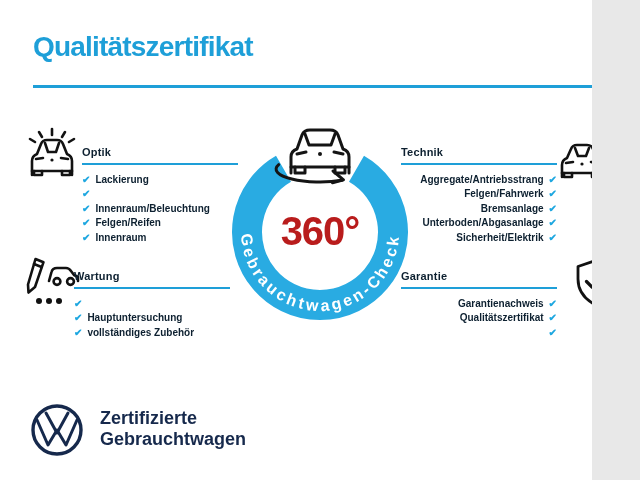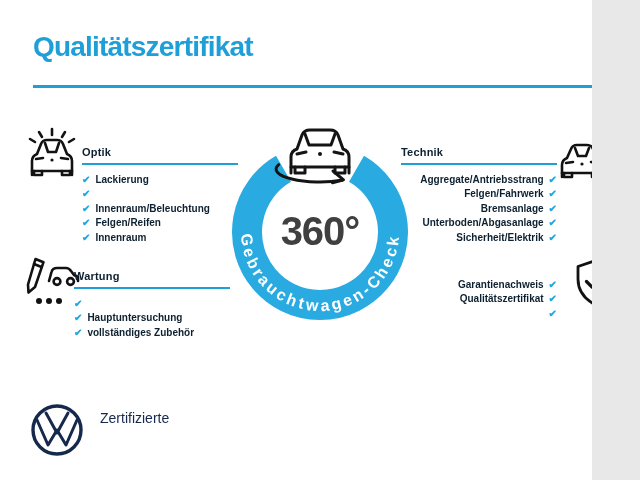--- a/index.html
+++ b/index.html
@@ -46,30 +46,30 @@
   .icon{position:absolute;display:block;}
   #icon-optik{left:24px;top:126px;}
   #icon-wartung{left:22px;top:256px;}
   #icon-technik{left:558px;top:124px;}
   #icon-garantie{left:572px;top:258px;}
   .icon svg{display:block;}
   
   #center-svg{position:absolute;left:210px;top:110px;}
   .badge-value{
     position:absolute;left:260px;top:209px;width:120px;text-align:center;
-    font-size:40px;font-weight:bold;color:#404040;letter-spacing:-1px;
+    font-size:40px;font-weight:bold;color:#b91c1c;letter-spacing:-1px;
   }
   .ring-text{
     font-size:16px;font-weight:bold;fill:#ffffff;letter-spacing:3px;
   }
   
   #footer-logo{left:29px;top:402px;}
   .footer-text{
     position:absolute;left:100px;top:408px;
-    font-size:14px;font-weight:normal;color:var(--navy);line-height:21px;
+    font-size:18px;font-weight:bold;color:var(--navy);line-height:21px;
   }
 </style>
 </head>
 <body>
 
 <div class="frame">
 
   <div class="page-title">Qualitätszertifikat</div>
   <div class="title-rule"></div>
 
@@ -188,20 +188,21 @@
           <span>Unterboden/Abgasanlage</span>
         </li>
       <li class="item">
           <span class="chk">✔</span>
           <span>Sicherheit/Elektrik</span>
         </li>
     </ul>
   </div>
 
   <div class="sec sec-right" id="sec-garantie">
+    <div class="sec-title">Garantie</div>
     <ul class="items">
       <li class="item">
           <span class="chk">✔</span>
           <span>Garantienachweis</span>
         </li>
       <li class="item">
           <span class="chk">✔</span>
           <span>Qualitätszertifikat</span>
         </li>
       <li class="item">
@@ -236,15 +237,16 @@
 
   <span class="icon" id="footer-logo">
     <svg width="56" height="56" viewBox="0 0 56 56" fill="none" stroke="#16294C" stroke-width="3" stroke-linecap="round" stroke-linejoin="round">
       <circle cx="28" cy="28" r="24" stroke-width="3.4"></circle>
       <path d="M 17 11 L 28 31 L 39 11"></path>
       <path d="M 8 18 L 19 43 L 28 28 L 37 43 L 48 18"></path>
     </svg>
   </span>
   <div class="footer-text">
     <div>Zertifizierte</div>
+    <div>Gebrauchtwagen</div>
   </div>
 
 </div>
 
 </body></html>

